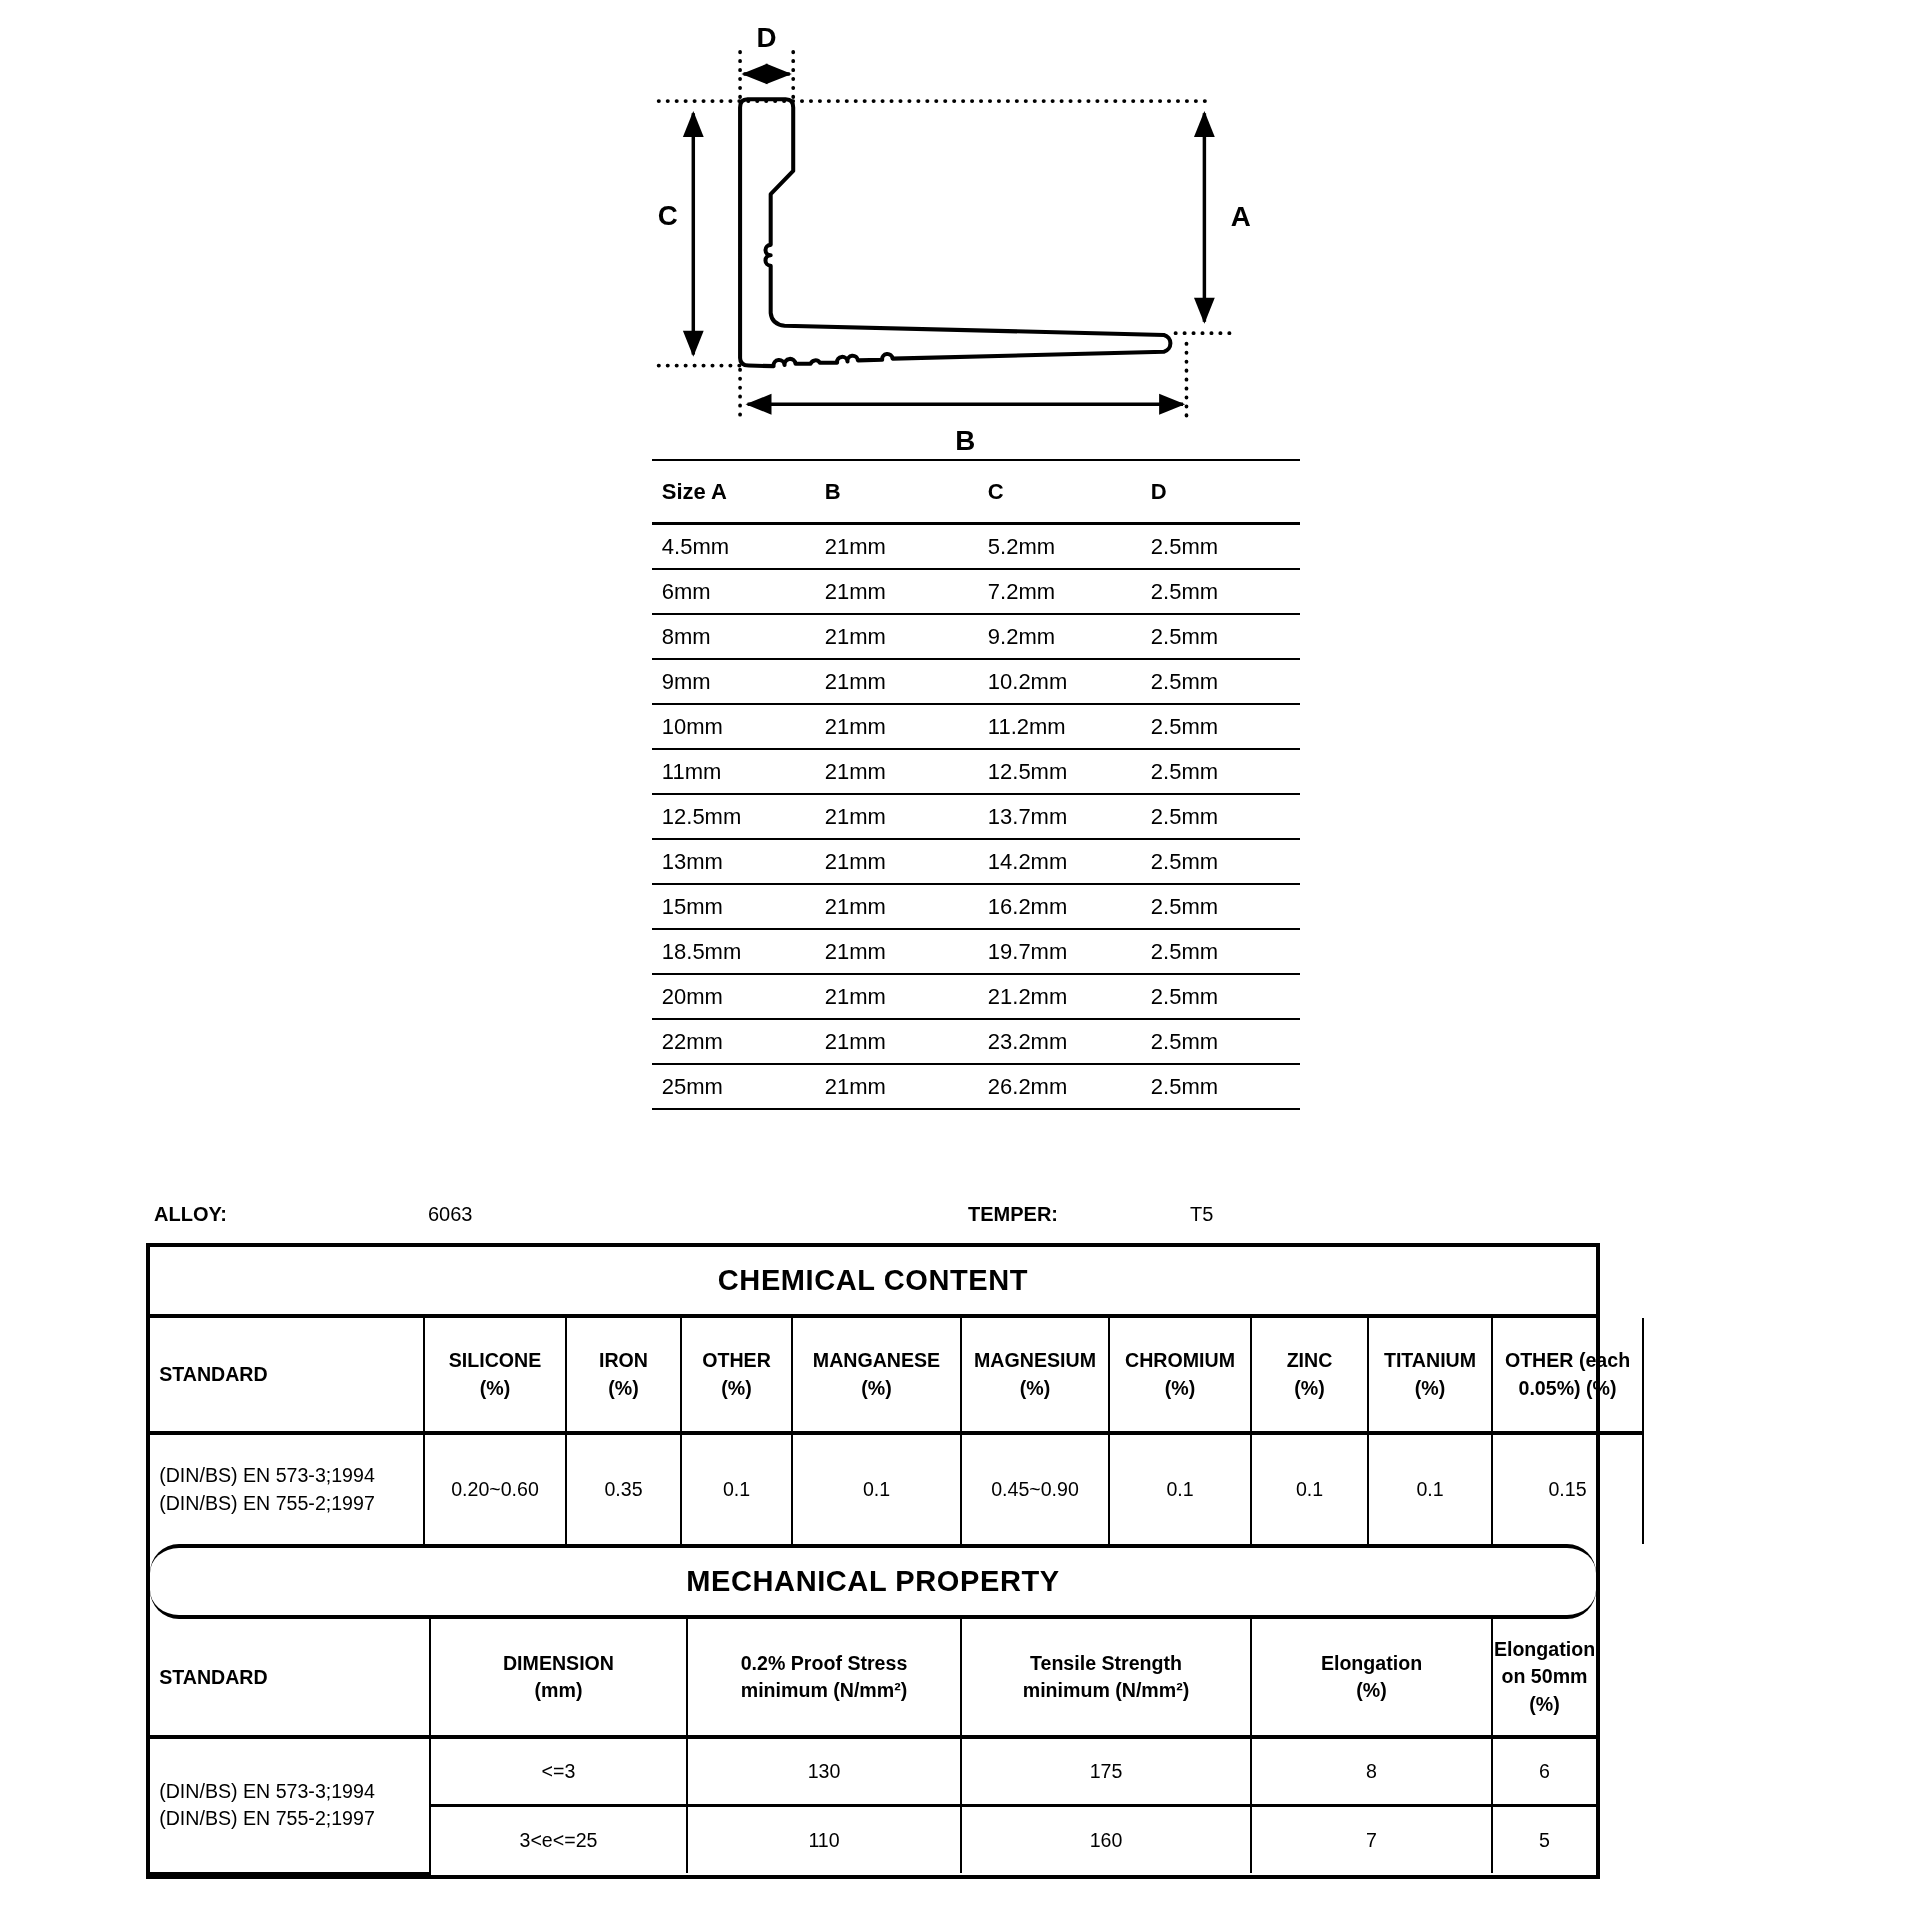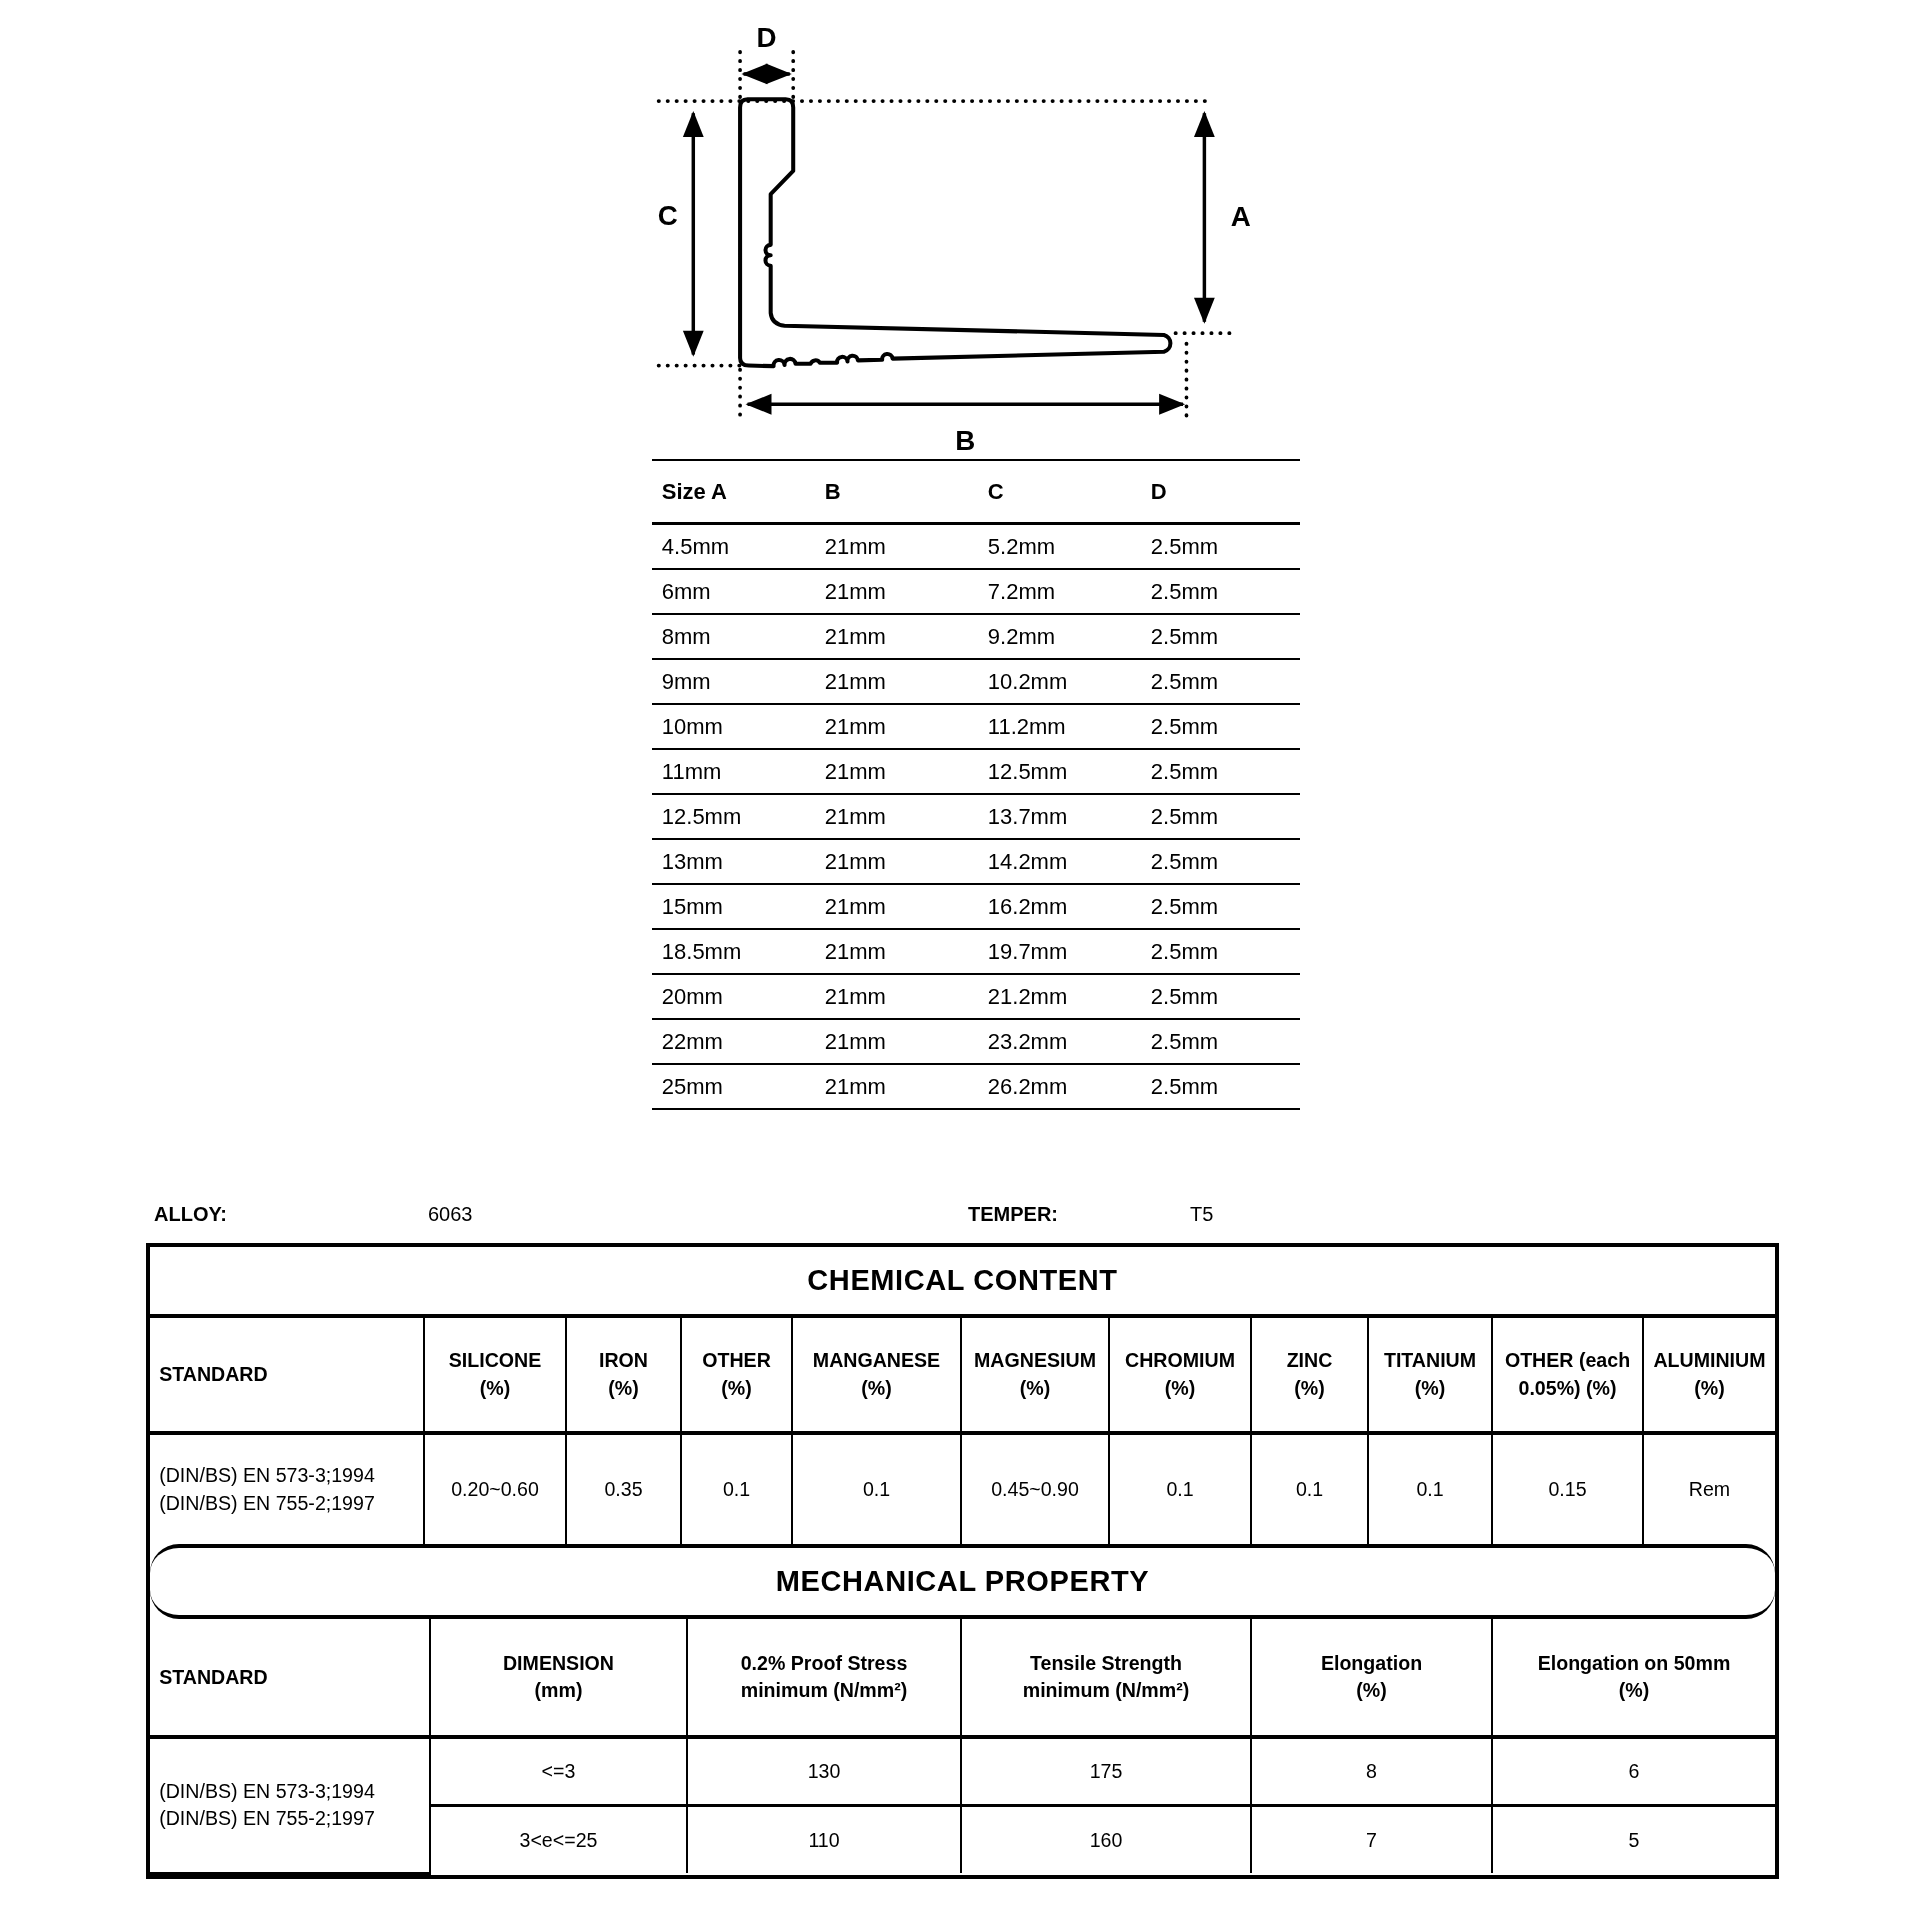--- a/index.html
+++ b/index.html
@@ -19,21 +19,21 @@
            padding-left:9.8px; box-sizing:border-box; font-size:22px; }
   .sthead { height:64px; border-bottom:3.5px solid #000; font-weight:bold; }
   .strow .c1 { width:163px; } .strow .c2 { width:163px; } .strow .c3 { width:163px; } .strow .c4 { flex:1; }
 
   
   .alloyline { left:0; top:1197px; width:1926px; height:35px; font-size:20px; }
   .alloyline span { position:absolute; top:0; line-height:35px; white-space:nowrap; }
   .lab { font-weight:bold; }
 
   
-  .bigtable { left:146px; top:1243px; width:1633px; border:4.6px solid #000; box-sizing:border-box; }
+  .bigtable { left:146px; top:1243px; width:1454px; border:4.6px solid #000; box-sizing:border-box; }
   .sec-title { height:67px; border-bottom:4.6px solid #000; display:flex; align-items:center;
                justify-content:center; font-weight:bold; font-size:29px; letter-spacing:0.6px; }
   .sec-title.mech { border-top:4.6px solid #000;border-radius:29px; }
   table.grid { border-collapse:collapse; width:100%; table-layout:fixed; }
   .grid th, .grid td { border-right:2.9px solid #000; text-align:center; font-size:19.6px;
                        vertical-align:middle; padding:0; overflow:hidden; }
   .grid th:last-child, .grid td:last-child { border-right:none; }
   .chem tr.hdr th { border-bottom:4.6px solid #000; height:113px; font-weight:bold; }
   .chem tr.data td { height:109px; font-weight:normal;text-align:center; }
   .mech tr.hdr th { border-bottom:4.6px solid #000; height:116px; font-weight:bold; }

